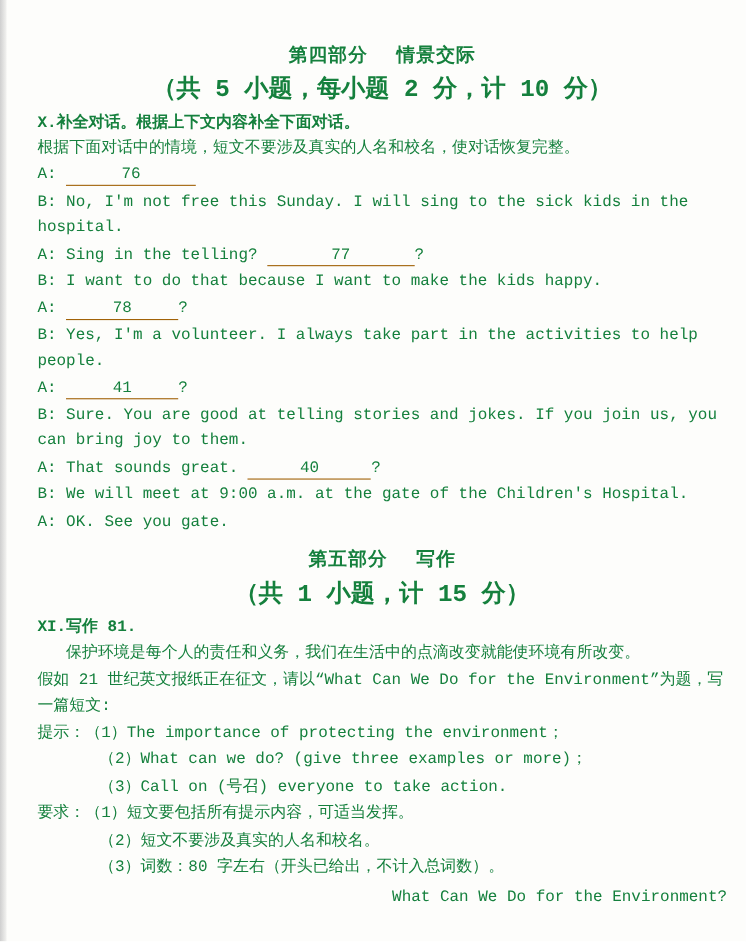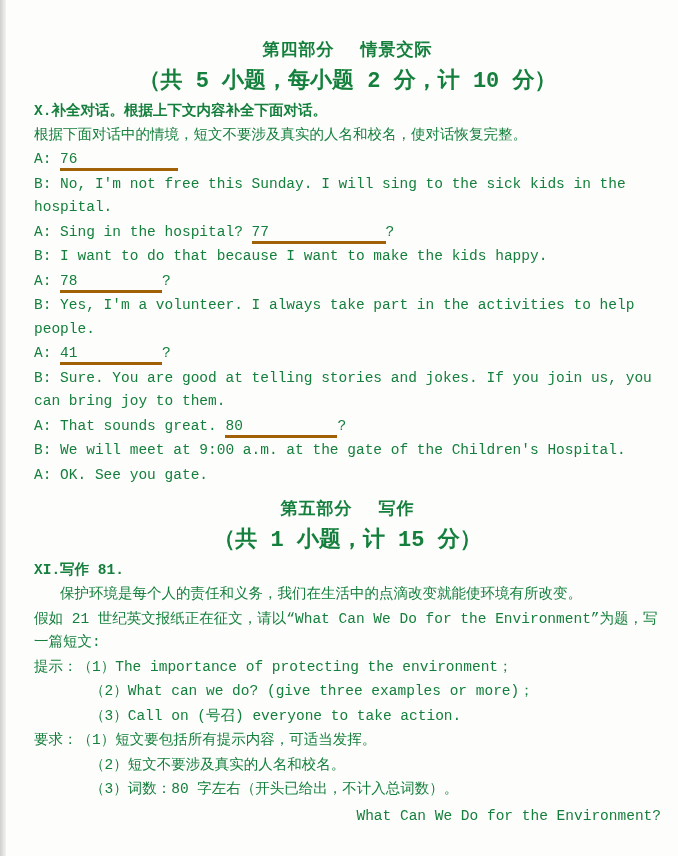--- a/index.html
+++ b/index.html
@@ -56,21 +56,22 @@
   }
   .line {
     font-size: 14.5px;
     line-height: 1.62;
     margin: 1px 0;
     white-space: nowrap;
   }
   .line.wrap { white-space: normal; }
   .blank {
     display: inline-block;
-    border-bottom: 3px solid #a16207;
+    border-bottom: 1px solid #a16207;
+    text-align: center;
     vertical-align: baseline;
     line-height: 1.1;
   }
   .b-76 { width: 118px; }
   .b-77 { width: 134px; }
   .b-78 { width: 102px; }
   .b-79 { width: 102px; }
   .b-80 { width: 112px; }
   .indent1 { padding-left: 26px; }
   .indent2 { padding-left: 56px; }
@@ -120,21 +121,21 @@
       <span class="blank b-76">76</span>
     </div>
 
     <div class="line wrap">
       <span>B:</span>
       <span>No, I'm not free this Sunday. I will sing to the sick kids in the hospital.</span>
     </div>
 
     <div class="line">
       <span>A:</span>
-      <span>Sing in the hospital?</span>
+      <span>Sing in the telling?</span>
       <span class="blank b-77">77</span><span>?</span>
     </div>
 
     <div class="line wrap">
       <span>B:</span>
       <span>I want to do that because I want to make the kids happy.</span>
     </div>
 
     <div class="line">
       <span>A:</span>
@@ -152,21 +153,21 @@
     </div>
 
     <div class="line wrap">
       <span>B:</span>
       <span>Sure. You are good at telling stories and jokes. If you join us, you can bring joy to them.</span>
     </div>
 
     <div class="line">
       <span>A:</span>
       <span>That sounds great.</span>
-      <span class="blank b-80">80</span><span>?</span>
+      <span class="blank b-80">40</span><span>?</span>
     </div>
 
     <div class="line wrap">
       <span>B:</span>
       <span>We will meet at 9:00 a.m. at the gate of the Children's Hospital.</span>
     </div>
 
     <div class="line wrap">
       <span>A:</span>
       <span>OK. See you gate.</span>

